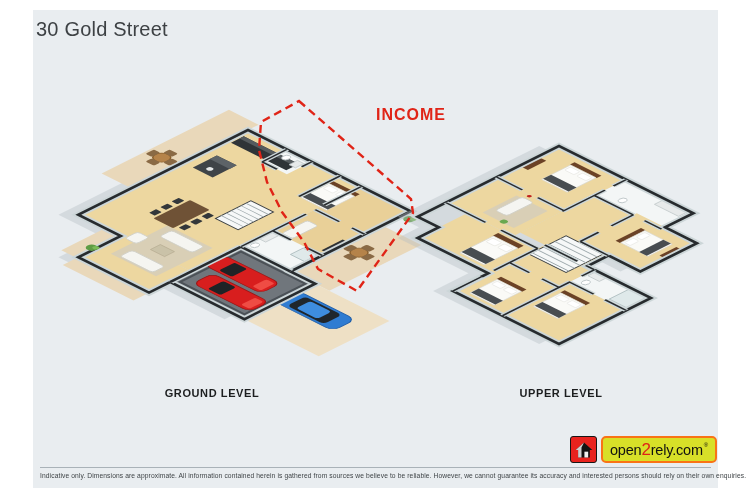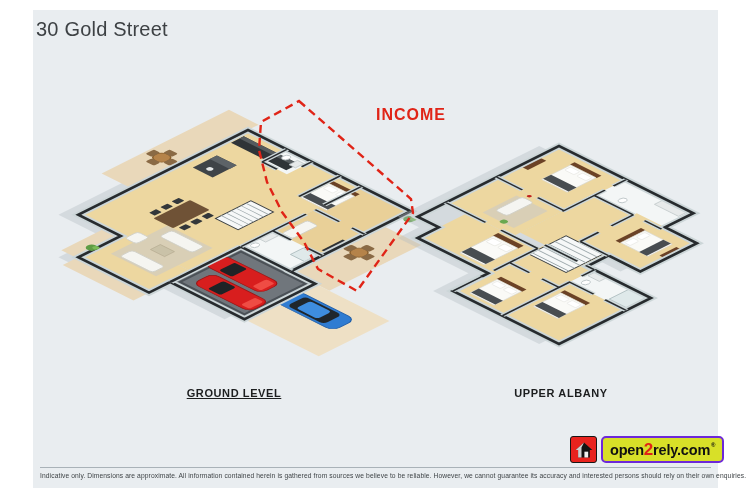--- a/index.html
+++ b/index.html
@@ -16,31 +16,31 @@
   .title-address{font-size:20px;font-weight:400;color:#3d4144;letter-spacing:.2px;}
   .title-suburb{font-size:21px;font-weight:700;color:#2c2f31;letter-spacing:.4px;margin-top:3px;}
   .income-label{
     position:absolute;left:344px;top:106px;
     font-size:16px;font-weight:700;color:#e02417;letter-spacing:1px;margin-left:32px;
   }
   .level-label{
     position:absolute;top:387px;width:200px;text-align:center;
     font-size:11px;font-weight:700;color:#1c1e1f;letter-spacing:.6px;
   }
-  .level-label.ground{left:134px;text-decoration:underline;}
+  .level-label.ground{left:112px;}
   .level-label.upper{left:461px;}
   .logo{position:absolute;left:570px;top:436px;display:flex;align-items:stretch;gap:4px;}
   .logo-house{
     width:27px;height:27px;background:#e8231e;border:1.5px solid #161616;
     border-radius:3px;display:flex;align-items:center;justify-content:center;box-sizing:border-box;
   }
   .logo-pill{
-    height:27px;background:#d8e028;border:2px solid #6d28d9;border-radius:5px;
+    height:27px;background:#d8e028;border:2px solid #f97316;border-radius:5px;
     display:flex;align-items:center;padding:0 7px;box-sizing:border-box;
-    font-size:14.5px;font-weight:700;color:#111;letter-spacing:-.2px;white-space:nowrap;
+    font-size:14.5px;font-weight:400;color:#111;letter-spacing:-.2px;white-space:nowrap;
   }
   .logo-pill .digit{color:#e02417;font-size:17px;}
   .logo-pill sup{font-size:6px;margin-left:1px;align-self:flex-start;margin-top:4px;}
   .disclaimer{
     position:absolute;left:40px;top:467px;width:671px;
     border-top:1px solid #a9b2b8;padding-top:4px;
     font-size:6.7px;color:#3f4447;white-space:nowrap;letter-spacing:.1px;
   }
 </style>
 </head>
@@ -216,21 +216,21 @@
   <path d="M299,101 L411,199 L413,213 L357,291 L318,269 L304,242 L282,212 L267,182 L259,150 L261,122 Z" fill="none" stroke="#e02417" stroke-width="2.4" stroke-dasharray="8,5" stroke-linejoin="miter"></path>
 </svg>
 
 <div class="title-block">
   <div class="title-address">30 Gold Street</div>
 </div>
 
 <div class="income-label">INCOME</div>
 
 <div class="level-label ground">GROUND LEVEL</div>
-<div class="level-label upper">UPPER ALBANY</div>
+<div class="level-label upper">UPPER LEVEL</div>
 
 <div class="logo">
   <div class="logo-house">
     <svg width="20" height="20" viewBox="0 0 24 24">
       <path d="M12 3 L22 12 H19 V21 H5 V12 H2 Z" fill="#131313"></path>
       <path d="M12 3 L2 12 H5 V21 H9 V9 Z" fill="#f2f2f2" opacity="0.85"></path>
       <rect x="12.5" y="14" width="4.5" height="7" fill="#f2f2f2"></rect>
     </svg>
   </div>
   <div class="logo-pill">

